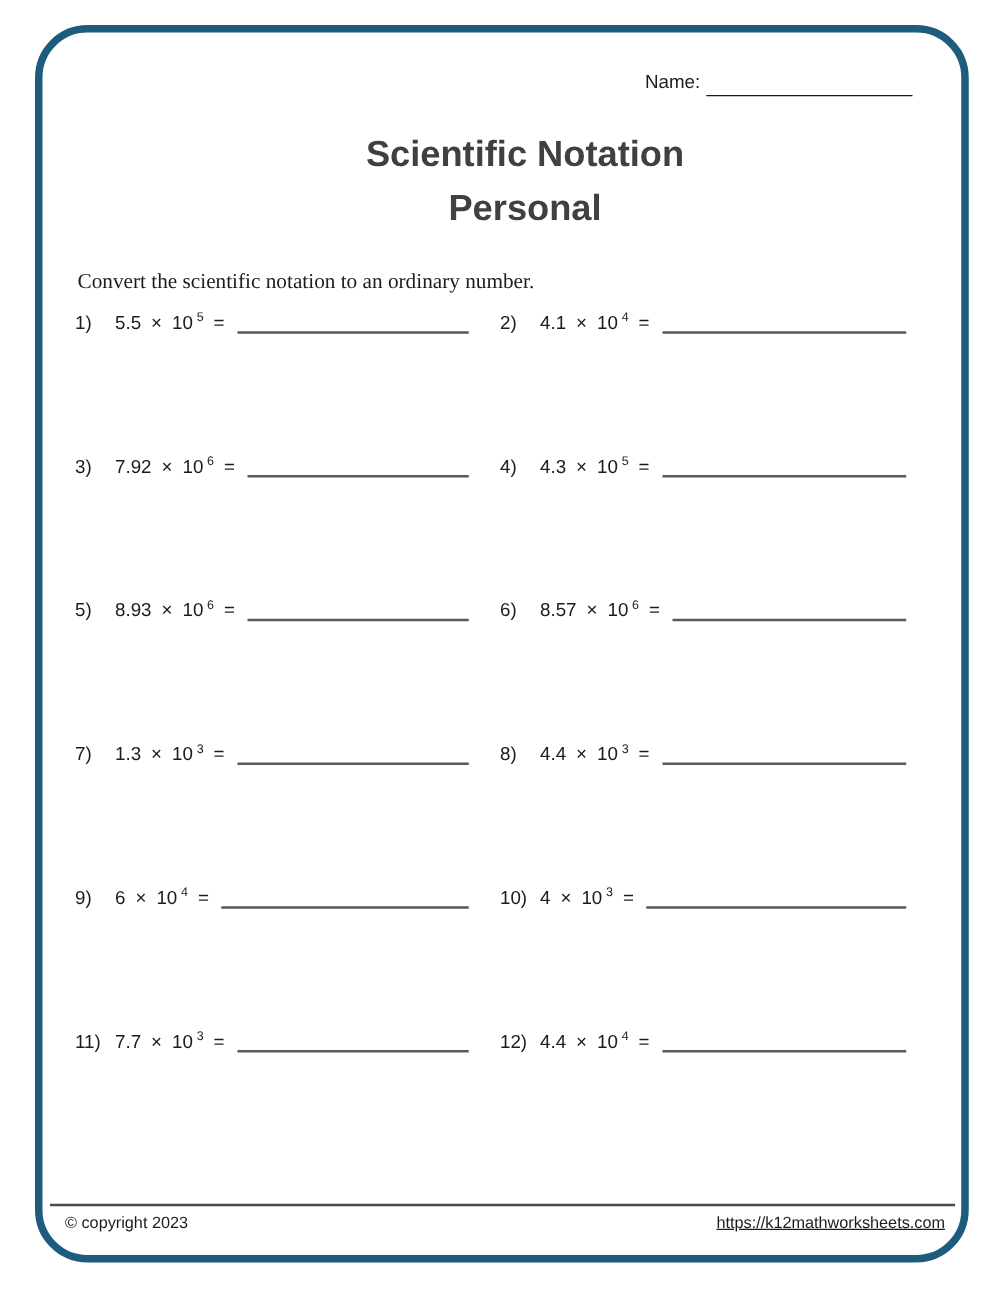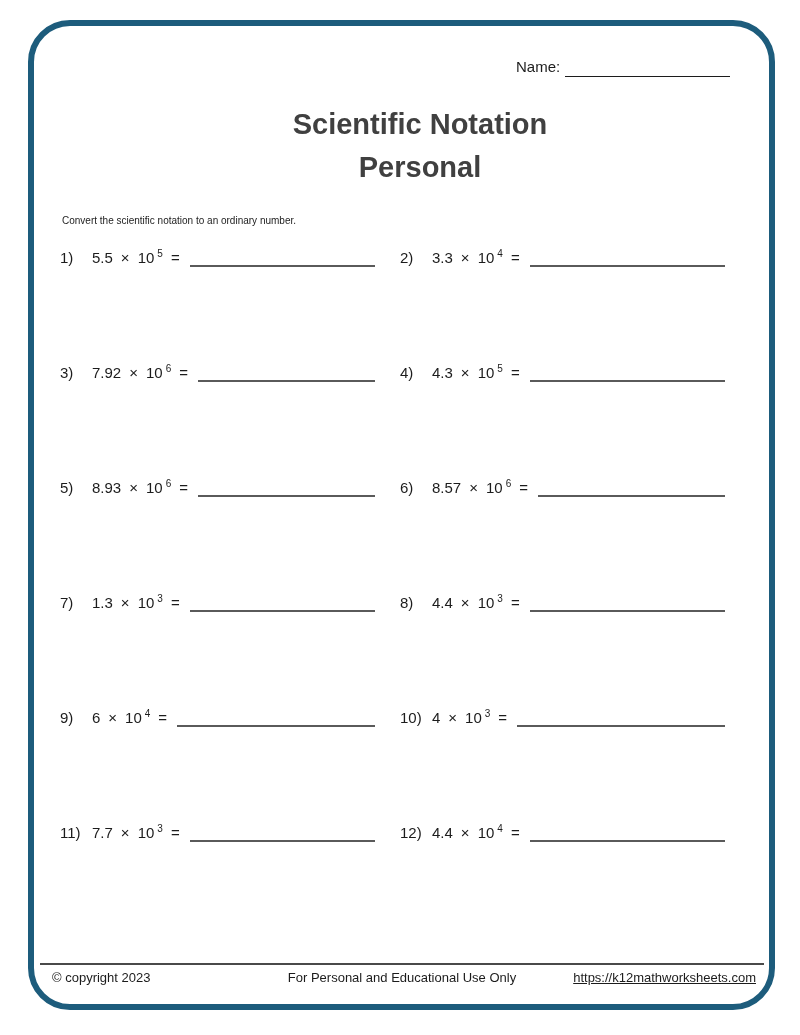--- a/index.html
+++ b/index.html
@@ -15,41 +15,42 @@
   .frame {
     position: absolute; left: 28px; top: 20px;
     width: 747px; height: 990px;
     box-sizing: border-box;
     border: 6px solid var(--frame-border, #1d5c7c);
     border-radius: 42px;
   }
 
   .name-row {
     position: absolute; left: 516px; top: 57px; width: 214px;
-    display: flex; align-items: center;
+    display: flex; align-items: flex-start;
     font-size: 15px;
   }
   .name-label { margin-right: 5px; white-space: nowrap; }
   .name-line {
     flex: 1; height: 17px;
     border-bottom: 1.5px solid #1c1c1c;
     transform: translateY(2px);
   }
 
   .title {
     position: absolute; left: 0; top: 103px; width: 800px;
     text-align: center;
     font-weight: 700; font-size: 29px; line-height: 43px;
     color: #404040;
     margin-left: 20px;
   }
 
   .instruction {
     position: absolute; left: 62px; top: 215px;
-    font-size: 10px;
+    font-size: 17px;
+    font-family: Liberation Serif, serif;
   }
 
   .problems {
     position: absolute; left: 60px; top: 246px;
     display: grid;
     grid-template-columns: 315px 325px;
     column-gap: 25px;
     grid-auto-rows: 115px;
     font-size: 15px;
   }
@@ -100,21 +101,21 @@
     <span class="coeff">5.5</span>
     <span class="times">×</span>
     <span class="base">10</span>
     <span class="exp">5</span>
     <span class="eq">=</span>
     <span class="answer-line"></span>
   </div>
 
   <div class="problem">
     <span class="qnum">2)</span>
-    <span class="coeff">3.3</span>
+    <span class="coeff">4.1</span>
     <span class="times">×</span>
     <span class="base">10</span>
     <span class="exp">4</span>
     <span class="eq">=</span>
     <span class="answer-line"></span>
   </div>
 
   <div class="problem">
     <span class="qnum">3)</span>
     <span class="coeff">7.92</span>
@@ -212,15 +213,14 @@
     <span class="base">10</span>
     <span class="exp">4</span>
     <span class="eq">=</span>
     <span class="answer-line"></span>
   </div>
 </div>
 
 <div class="footer-divider"></div>
 <div class="footer">
   <span class="footer-left">© copyright 2023</span>
-  <span class="footer-center">For Personal and Educational Use Only</span>
   <span class="footer-right">https://k12mathworksheets.com</span>
 </div>
 
 </body></html>

